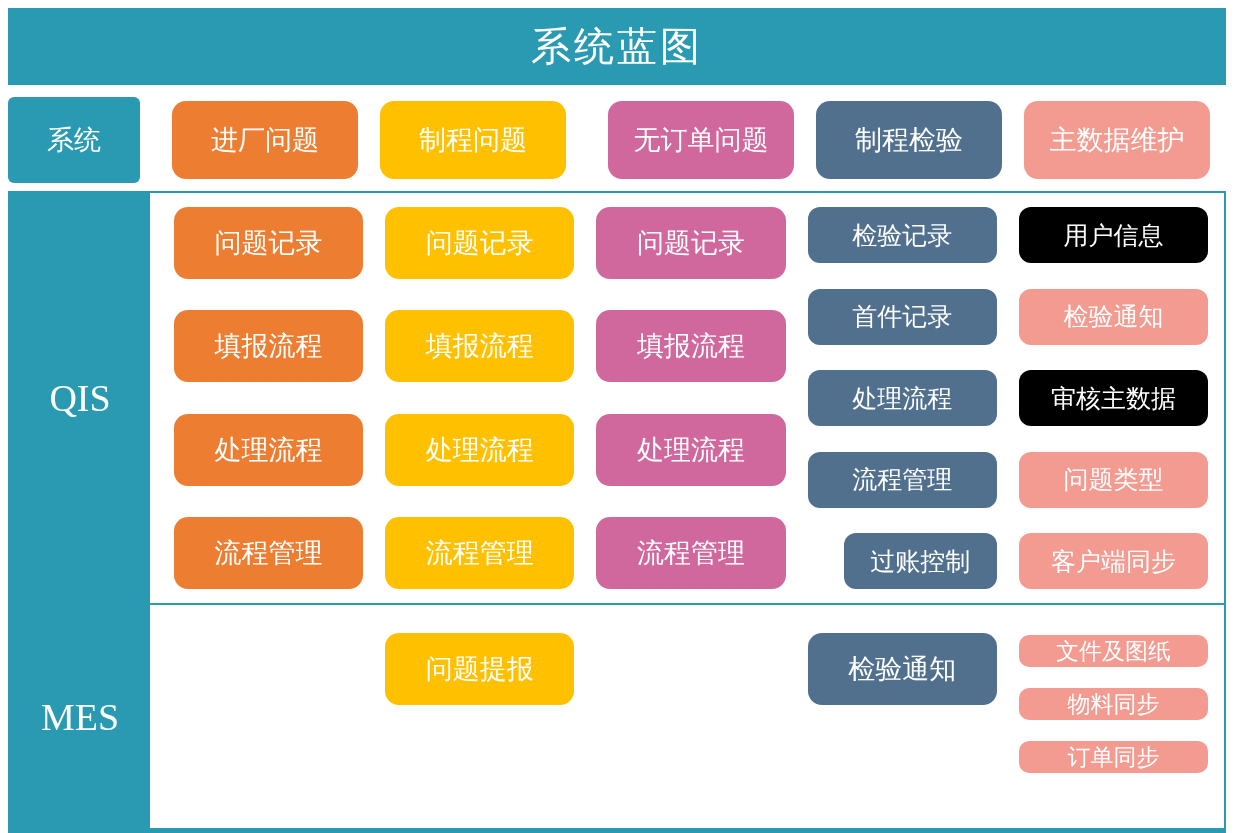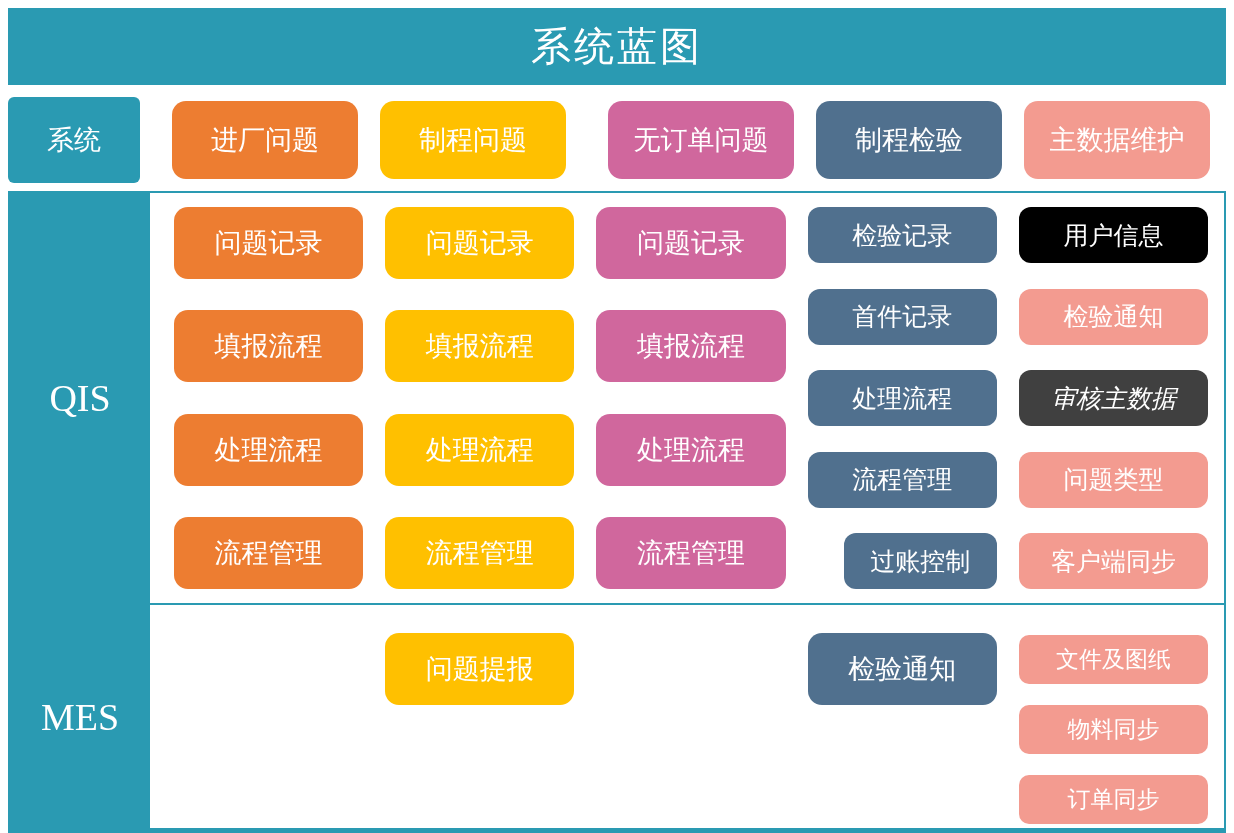--- a/index.html
+++ b/index.html
@@ -39,21 +39,21 @@
   .hdr-box { height: 78px; font-size: 27px; }
 
   
   .box {
     border-radius: 14px; color: #ffffff;
     display: flex; align-items: center; justify-content: center;
     white-space: nowrap;
   }
   .box-lg { height: 72px; font-size: 27px; }
   .box-md { height: 56px; font-size: 25px; border-radius: 12px; }
-  .box-sm { height: 49px; font-size: 23px; border-radius: 10px; }
+  .box-sm { height: 32px; font-size: 23px; border-radius: 10px; }
 
   
   .frame { border: 2px solid #2A9AB2; border-bottom-width: 6px; }
   .sidebar {
     width: 140px; flex: none;
     display: flex; align-items: center; justify-content: center;
     color: #ffffff; font-size: 38px;
   }
   .qis-band { height: 410px; }
   .mes-band { height: 225px; border-top: 2px solid #2A9AB2; }
@@ -115,21 +115,21 @@
         <div class="col">
           <div class="box box-md" style="background-color: rgb(80, 112, 142);">检验记录</div>
           <div class="box box-md" style="background-color: rgb(80, 112, 142);">首件记录</div>
           <div class="box box-md" style="background-color: rgb(80, 112, 142);">处理流程</div>
           <div class="box box-md" style="background-color: rgb(80, 112, 142);">流程管理</div>
           <div class="box box-md" style="background-color: rgb(80, 112, 142); margin-left: 36px;">过账控制</div>
         </div>
         <div class="col">
           <div class="box box-md" style="background-color: #000000;">用户信息</div>
           <div class="box box-md" style="background-color: rgb(243, 155, 144);">检验通知</div>
-          <div class="box box-md" style="background-color: #404040; font-style: italic;">审核主数据</div>
+          <div class="box box-md" style="background-color: #000000;">审核主数据</div>
           <div class="box box-md" style="background-color: rgb(243, 155, 144);">问题类型</div>
           <div class="box box-md" style="background-color: rgb(243, 155, 144);">客户端同步</div>
         </div>
       </div>
     </div>
 
     <div class="band mes-band">
       <div class="sidebar" style="background-color: rgb(42, 154, 178);">MES</div>
       <div class="content">
         <div class="col"></div>

